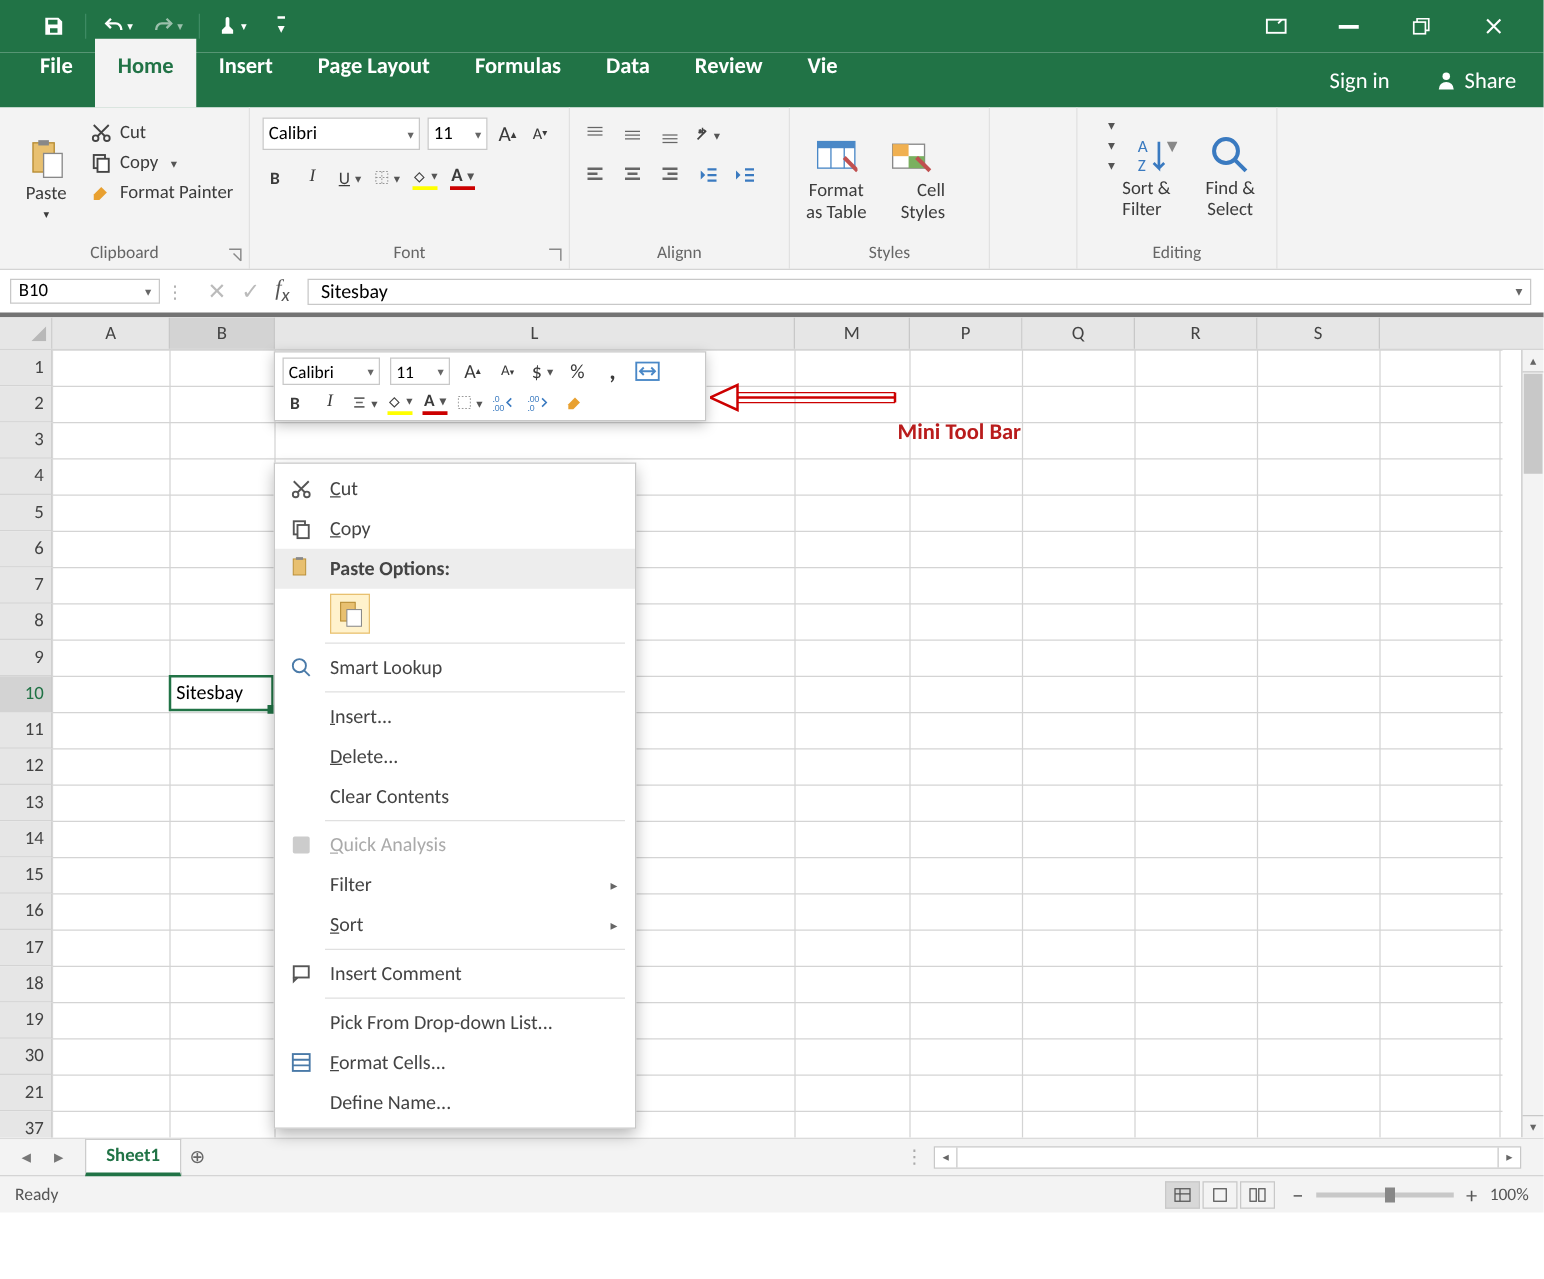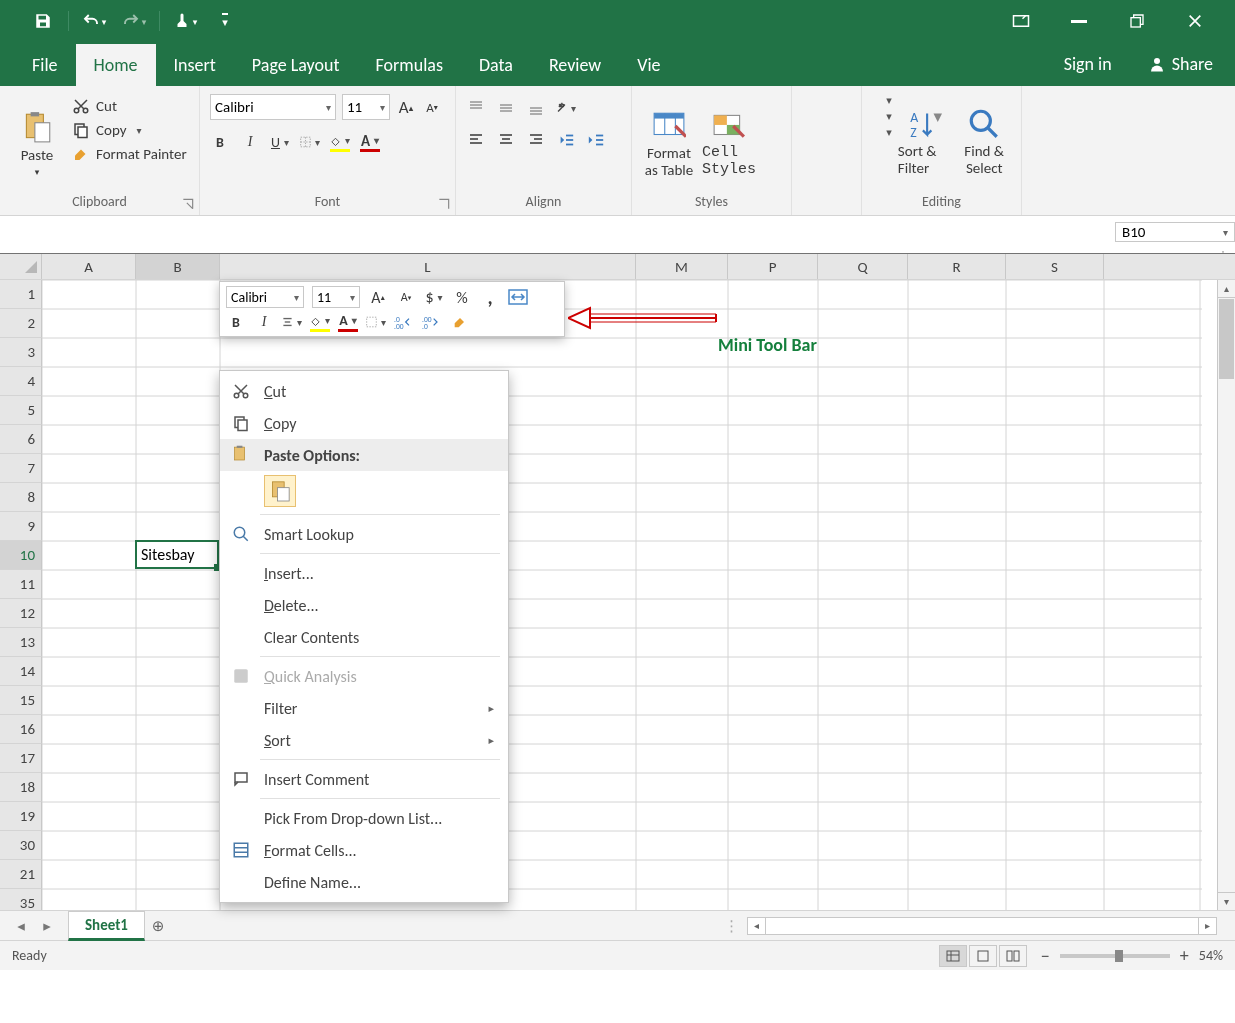--- a/index.html
+++ b/index.html
@@ -6,21 +6,21 @@
   body { width: 1235px; height: 1023px; background: #fff; overflow: hidden; font-size: 14px; position: relative; }
   
   .titlebar { background: #217346; height: 42px; display: flex; align-items: center; color: #fff; }
   .titlebar .qat { display: flex; align-items: center; gap: 6px; padding-left: 26px; height: 100%; }
   .titlebar .qat .qbtn { width: 34px; height: 34px; display:flex; align-items:center; justify-content:center; border-radius:0; cursor:pointer; fill:#fff; color:#fff; }
   .titlebar .qat .div { width:1px; height:20px; background:#3e8a63; margin:0 2px;}
   .titlebar .sys { margin-left:auto; display:flex; gap:14px; padding-right:18px; align-items:center; height:100%;}
   .titlebar .sys .sbtn { width:44px; height:42px; display:flex; align-items:center; justify-content:center; cursor:pointer; }
   
   .ribtabs { background:#217346; height:44px; display:flex; align-items:flex-end; padding-left:14px; color:#fff; font-size:18px;}
-  .ribtabs .tab { padding:10px 18px 10px; cursor:pointer; }
+  .ribtabs .tab { padding:10px 18px 23px; cursor:pointer;font-weight:bold; }
   .ribtabs .tab.active { background:#f3f3f3; color:#217346; }
   .ribtabs .right { margin-left:auto; display:flex; align-items:center; padding-right:6px; gap:4px; height:100%;}
   .ribtabs .right .rtbtn { padding:10px 16px; display:flex; align-items:center; gap:6px; cursor:pointer;}
   
   .ribbon { background:#f3f3f3; border-bottom:1px solid #d4d4d4; height:130px; display:flex; position:relative; }
   .rgroup { border-right:1px solid #e1e1e1; padding:4px 8px 2px; display:flex; flex-direction:column; justify-content:space-between; position:relative;}
   .rgroup .label { text-align:center; font-size:14px; color:#666; padding-bottom:3px;}
   .rgroup .dlaunch { position:absolute; right:4px; bottom:4px; width:14px; height:14px; cursor:pointer; }
   .rgroup .body { display:flex; gap:6px; flex:1; padding:4px 2px 0;}
   .bigbtn { display:flex; flex-direction:column; align-items:center; justify-content:center; width:54px; cursor:pointer; font-size:15px; color:#3b3b3b; gap:2px;}
@@ -30,21 +30,21 @@
   .smallrow .ic { width:18px; height:18px; display:inline-block;}
   .drop::after{content:"▾"; font-size:10px; margin-left:4px; color:#555;}
   .fontbox { display:flex; align-items:center; gap:6px;}
   .combo { border:1px solid #c8c8c8; background:#fff; height:26px; display:flex; align-items:center; padding:0 4px; font-size:15px;}
   .combo .cdrop{margin-left:auto; font-size:10px; color:#666; padding-left:4px;}
   .btnrow { display:flex; align-items:center; gap:10px; padding-top:4px;}
   .ibtn { width:20px; height:20px; display:flex; align-items:center; justify-content:center; cursor:pointer; color:#3b3b3b;}
   .ibtn.red{border-bottom:3px solid #cc0000;}
   .ibtn.yellow{border-bottom:3px solid #ffff00;}
   
-  .fbar { height:38px; border-bottom:1px solid #737373; display:flex; align-items:flex-end; background:#fff;flex-direction:column;}
+  .fbar { height:38px; border-bottom:4px solid #737373; display:flex; align-items:center; background:#fff;}
   .namebox { width:120px; border:1px solid #c8c8c8; margin:6px 0 6px 8px; display:flex; align-items:center; padding:0 6px; font-size:15px;}
   .namebox .nbdrop{margin-left:auto; font-size:10px; color:#666;}
   .fbar .fx { display:flex; align-items:center; gap:12px; padding:0 14px; color:#a0a0a0; font-size:18px;}
   .fbar .fx .fxlabel{font-style:italic; font-family:"Cambria Math",serif; color:#555;}
   .formula { flex:1; border:1px solid #c8c8c8; margin:6px 10px 6px 0; display:flex; align-items:center; padding:0 10px; font-size:16px; position:relative;}
   .formula .expand{position:absolute; right:6px; font-size:11px; color:#666; cursor:pointer;}
   
   .gridwrap { position:relative; height:656px; overflow:hidden; background:#fff;}
   .colhdrs { display:flex; height:26px; border-bottom:1px solid #d4d4d4; background:#e6e6e6; position:relative;}
   .corner{width:42px; border-right:1px solid #c8c8c8; background:#e6e6e6; display:flex; align-items:center; justify-content:flex-end; padding-right:4px;}
@@ -85,21 +85,21 @@
   .minitool .mtrow{display:flex; align-items:center; gap:8px;}
   .ctxmenu{position:absolute; border:1px solid #c8c8c8; background:#fff; box-shadow:0 5px 12px rgba(0,0,0,0.3); width:290px; padding:4px 0;}
   .ctxmenu .mi{display:flex; align-items:center; gap:12px; padding:6px 14px 6px 10px; font-size:16px; color:#444; cursor:pointer;}
   .ctxmenu .mi.hl{background:#ededed; font-weight:bold;}
   .ctxmenu .mi .mic{width:22px; height:20px; display:flex;align-items:center;justify-content:center;}
   .ctxmenu .mi .arrow{margin-left:auto; font-size:11px; color:#666;}
   .ctxmenu .mi.disabled{color:#aaa;}
   .ctxmenu .sep{height:1px; background:#e0e0e0; margin:3px 8px 3px 40px;}
   .ctxmenu .pasteopt{padding:4px 0 4px 44px;}
   .ctxmenu .pasteopt .pob{width:32px;height:32px;border:1px solid #e8c070;background:#fff2cc;display:flex;align-items:center;justify-content:center;}
-  .annot{position:absolute; color:#15803d; font-weight:bold; font-size:18px;}
+  .annot{position:absolute; color:#b91c1c; font-weight:bold; font-size:18px;}
   .arrowannot{position:absolute;}
   .underline-first::first-letter{text-decoration:underline;}
 </style>
 </head>
 <body>
 
 <div class="titlebar">
   <div class="qat">
     <div class="qbtn">
         <svg width="18" height="18" viewBox="0 0 24 24" fill="#fff">
@@ -348,21 +348,21 @@
           </svg>
         <span style="text-align:center;line-height:1.1;">Format as Table</span>
       </div>
       <div class="bigbtn">
         <svg class="ic" viewBox="0 0 32 32">
             <rect x="2" y="6" width="24" height="18" fill="#fff" stroke="#888"></rect>
             <rect x="2" y="6" width="12" height="9" fill="#f0b050"></rect>
             <rect x="14" y="15" width="12" height="9" fill="#7ab060"></rect>
             <path d="M20 16l10 10" stroke="#c05050" stroke-width="3"></path>
           </svg>
-        <span style="text-align:left;line-height:1.1;font-family:Liberation Mono, monospace;">Cell Styles</span>
+        <span style="text-align:right;line-height:1.1;">Cell Styles</span>
       </div>
     </div>
     <div class="label">Styles</div>
   </div>
 
   <div style="width:70px;border-right:1px solid #e1e1e1;"></div>
 
   <div class="rgroup" style="width:160px">
     <div class="body" style="padding-top:0;">
       <div style="display:flex;flex-direction:column;justify-content:flex-start;align-items:flex-end;width:20px;font-size:11px;color:#555;gap:3px;padding-top:4px;">
@@ -442,21 +442,21 @@
         <div class="rh">12</div>
         <div class="rh">13</div>
         <div class="rh">14</div>
         <div class="rh">15</div>
         <div class="rh">16</div>
         <div class="rh">17</div>
         <div class="rh">18</div>
         <div class="rh">19</div>
         <div class="rh">30</div>
         <div class="rh">21</div>
-        <div class="rh">35</div>
+        <div class="rh">37</div>
       </div>
     <div class="cells" style="flex:1; position:relative; height:638px;">
       <svg class="gridlines" width="1176" height="640">
           <line x1="0" y1="0" x2="0" y2="640" stroke="#d4d4d4"></line>
           <line x1="94" y1="0" x2="94" y2="640" stroke="#d4d4d4"></line>
           <line x1="178" y1="0" x2="178" y2="640" stroke="#d4d4d4"></line>
           <line x1="594" y1="0" x2="594" y2="640" stroke="#d4d4d4"></line>
           <line x1="686" y1="0" x2="686" y2="640" stroke="#d4d4d4"></line>
           <line x1="776" y1="0" x2="776" y2="640" stroke="#d4d4d4"></line>
           <line x1="866" y1="0" x2="866" y2="640" stroke="#d4d4d4"></line>
@@ -539,21 +539,21 @@
           <rect x="8" y="1" width="5" height="10"></rect>
         </svg>
       </div>
   </div>
   <div class="zoom">
     <span style="font-size:18px;cursor:pointer;">−</span>
     <div class="track">
         <div class="th"></div>
       </div>
     <span style="font-size:18px;cursor:pointer;">+</span>
-    <span>54%</span>
+    <span>100%</span>
   </div>
 </div>
 
 <div class="minitool" style="left:219px; top:281px; width:346px;">
   <div class="mtrow">
     <div class="combo" style="width:78px;height:22px;font-size:14px;">
         <span>Calibri</span>
         <span class="cdrop">▾</span>
       </div>
     <div class="combo" style="width:48px;height:22px;font-size:14px;">

